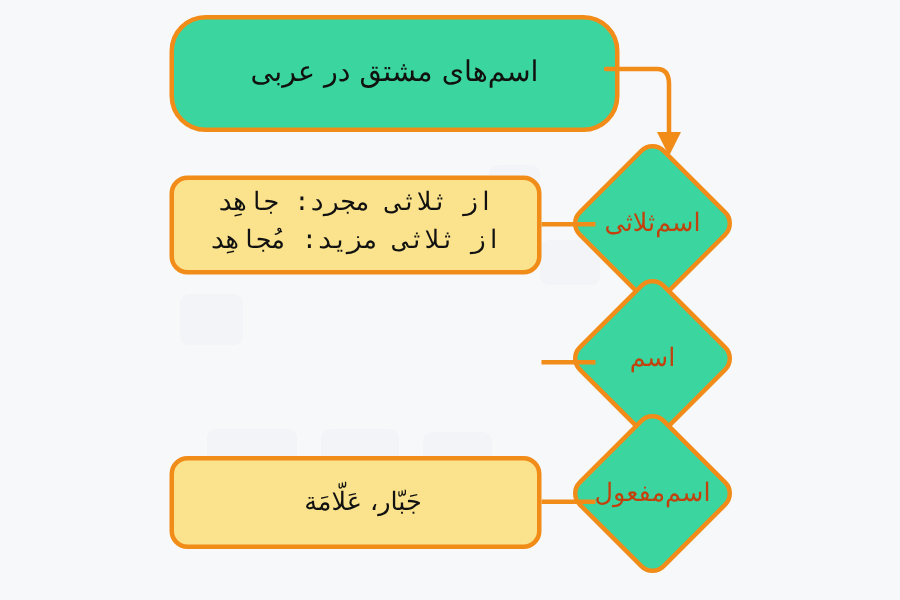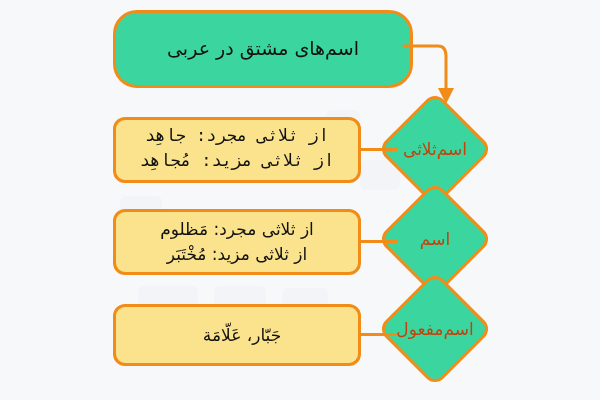--- a/index.html
+++ b/index.html
@@ -165,22 +165,18 @@
 
   <div class="connector h-line conn-1"></div>
   <div class="connector h-line conn-2"></div>
   <div class="connector h-line conn-3"></div>
 
   <div class="node info-box box-1">
     <span class="line">از ثلاثی مجرد: جاهِد</span>
     <span class="line">از ثلاثی مزید: مُجاهِد</span>
   </div>
 
-  <div class="node info-box box-2">
-    <span class="line">از ثلاثی مجرد: مَظلوم</span>
-    <span class="line">از ثلاثی مزید: مُخْتَبَر</span>
-  </div>
 
   <div class="node info-box box-3">
     <span class="line">جَبّار، عَلّامَة</span>
   </div>
 
 </div>
 
 </body></html>

